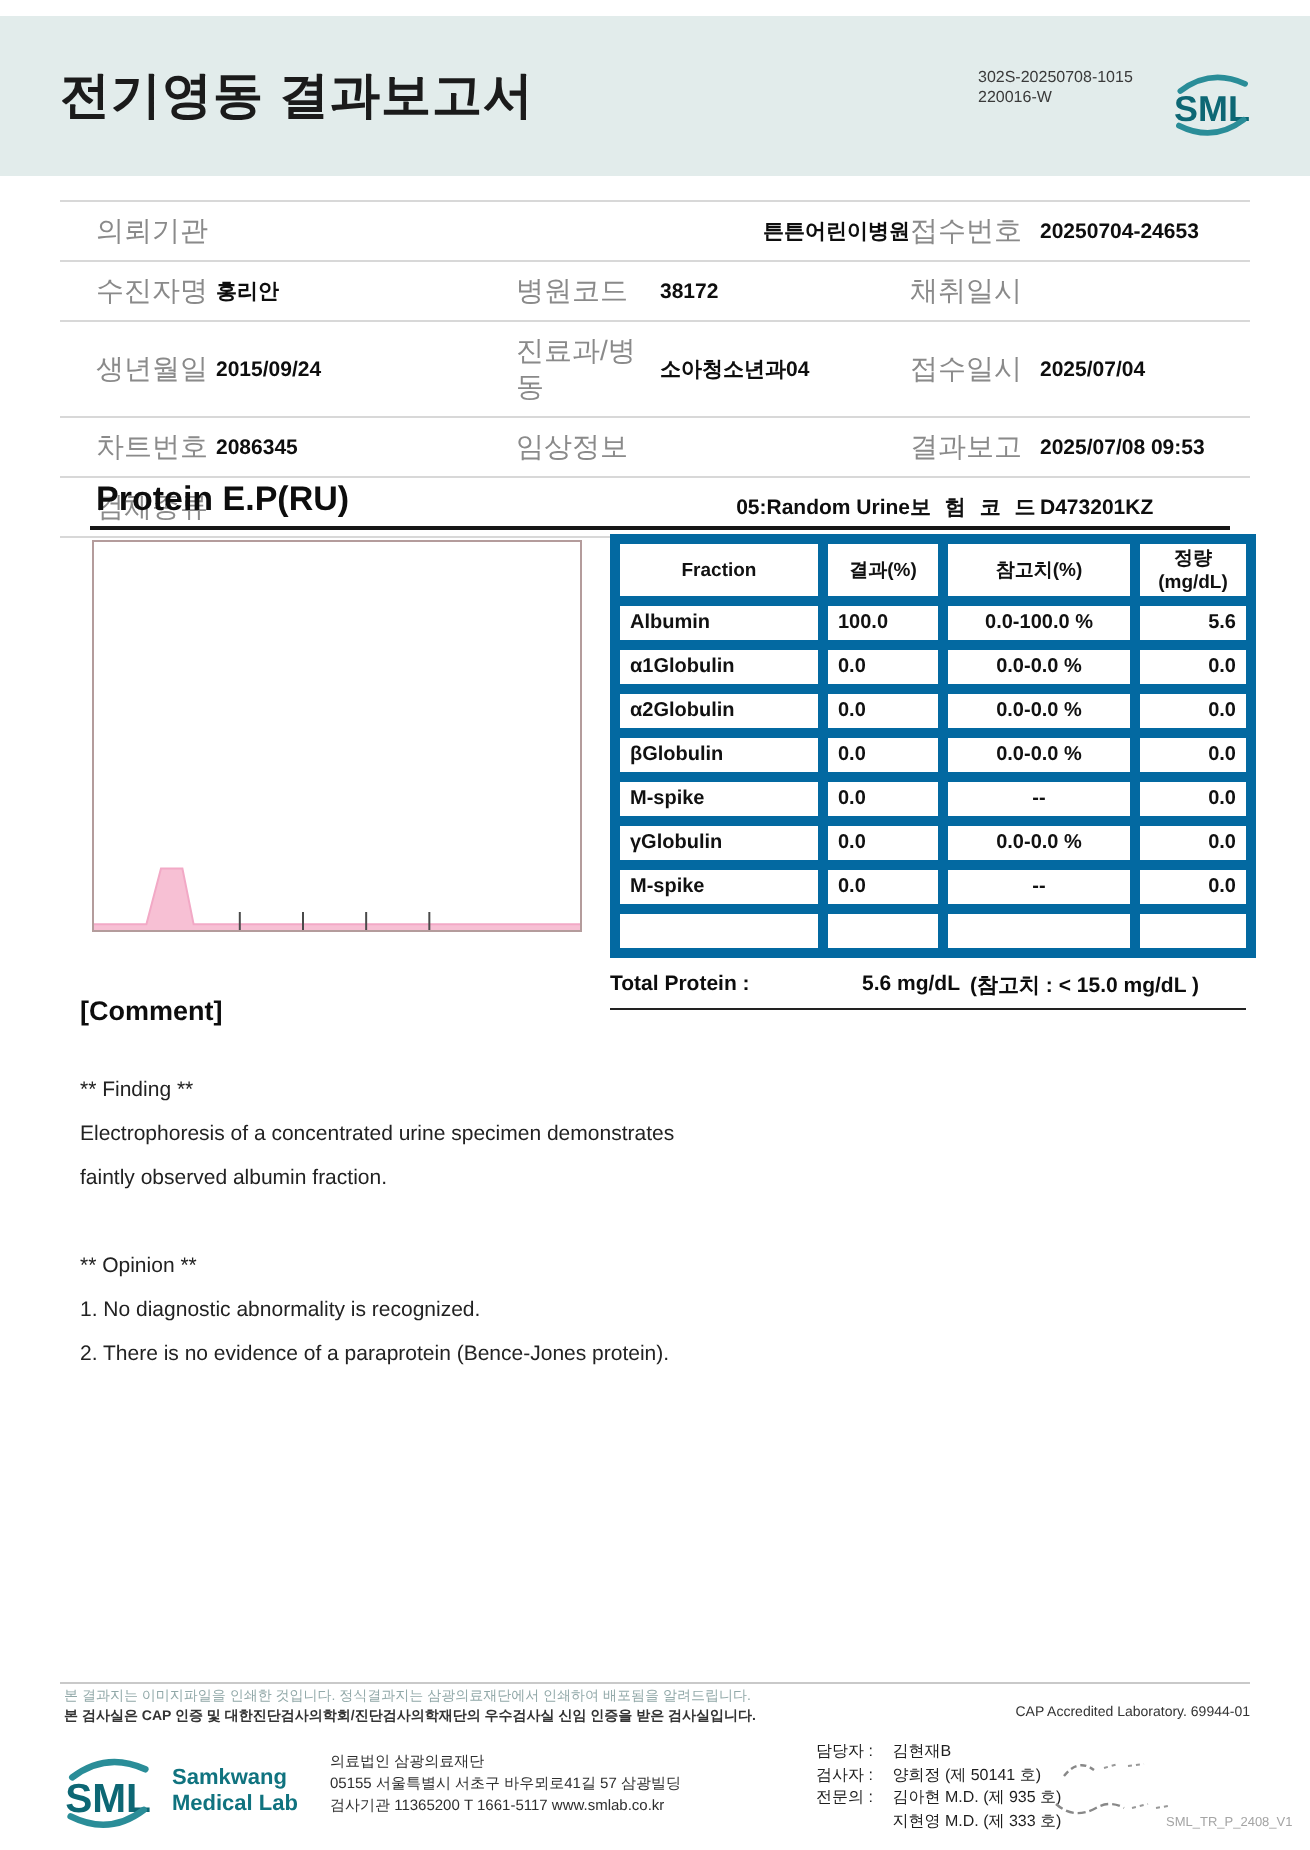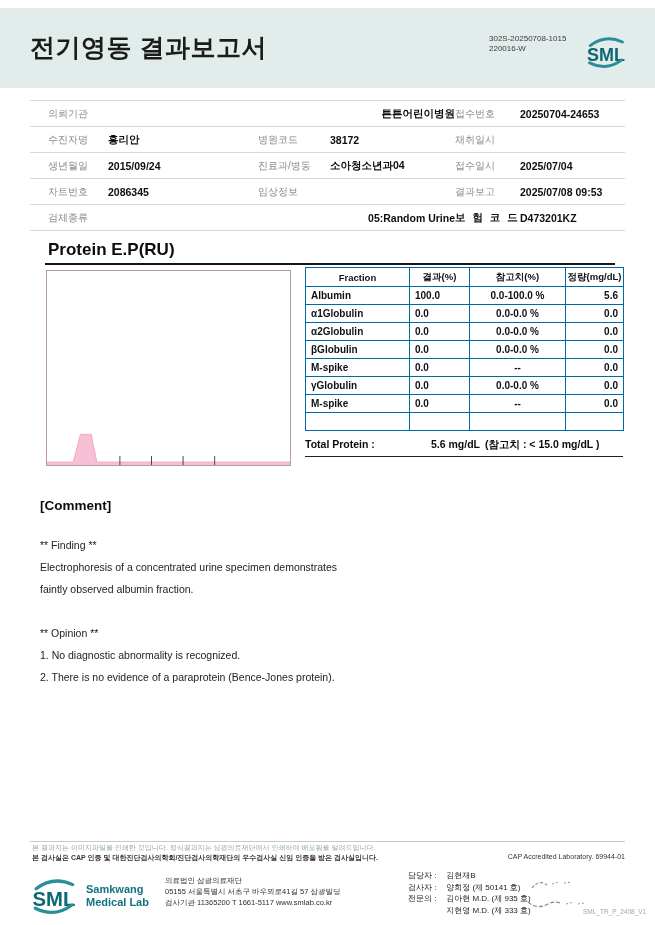--- a/index.html
+++ b/index.html
@@ -10,38 +10,38 @@
   .header { position:absolute; top:8px; left:0; width:655px; height:80px; background:#e2eceb; }
   .header-title { position:absolute; left:30px; top:23px; font-size:25px; font-weight:700; color:#1b1b1b; letter-spacing:.5px; }
   .doc-codes { position:absolute; left:489px; top:26px; font-size:8px; color:#3a3a3a; line-height:10px; }
   .header-logo { position:absolute; left:583px; top:22px; }
 
   
   .info-table { position:absolute; top:100px; left:30px; width:595px; }
   .info-row { display:grid; grid-template-columns:60px 150px 72px 125px 65px 1fr;
               align-items:center; border-bottom:1px solid #d8d8d8; padding:5.5px 0 5.5px 18px; }
   .info-row:first-child { border-top:1px solid #d8d8d8; }
-  .il { color:#8a8a8a; font-size:10px; }
+  .il { color:#8a8a8a; font-size:14px; }
   .iv { color:#0e0e0e; font-size:10.5px; font-weight:700; }
   .span3 { grid-column:2 / 5;text-align:right; }
   .strong-label { color:#111; font-weight:700; font-size:10.5px; letter-spacing:2px; }
 
   
   .section-title { position:absolute; left:45px; top:240px; width:567px;
                    border-bottom:2.5px solid #161616; padding:0 0 3px 3px;
                    font-size:17px; font-weight:700; color:#0d0d0d; }
 
   
   .chart-box { position:absolute; left:46px; top:270px; width:243px; height:194px;
                border:1.5px solid #b49c9c; background:#fff; }
 
   
   .results { position:absolute; left:305px; top:267px; width:318px; }
   table.ep { border-collapse:collapse; width:318px; table-layout:fixed; }
-  table.ep th, table.ep td { border:1px solid #0369a1; }
+  table.ep th, table.ep td { border:5px solid #0369a1; }
   table.ep th { font-size:9.5px; font-weight:700; height:16px; padding:1px 0; }
   table.ep td { font-size:10px; font-weight:700; height:17px; padding:0 5px; }
   .frac { text-align:left; }
   .res  { }
   .ref  { text-align:center; }
   .qty  { text-align:right; }
   .total-line { margin-top:7px; display:flex; border-bottom:1.5px solid #222;
                 padding-bottom:4px; font-size:10.5px; font-weight:700; color:#0d0d0d; }
   .total-label { width:126px; }
 

